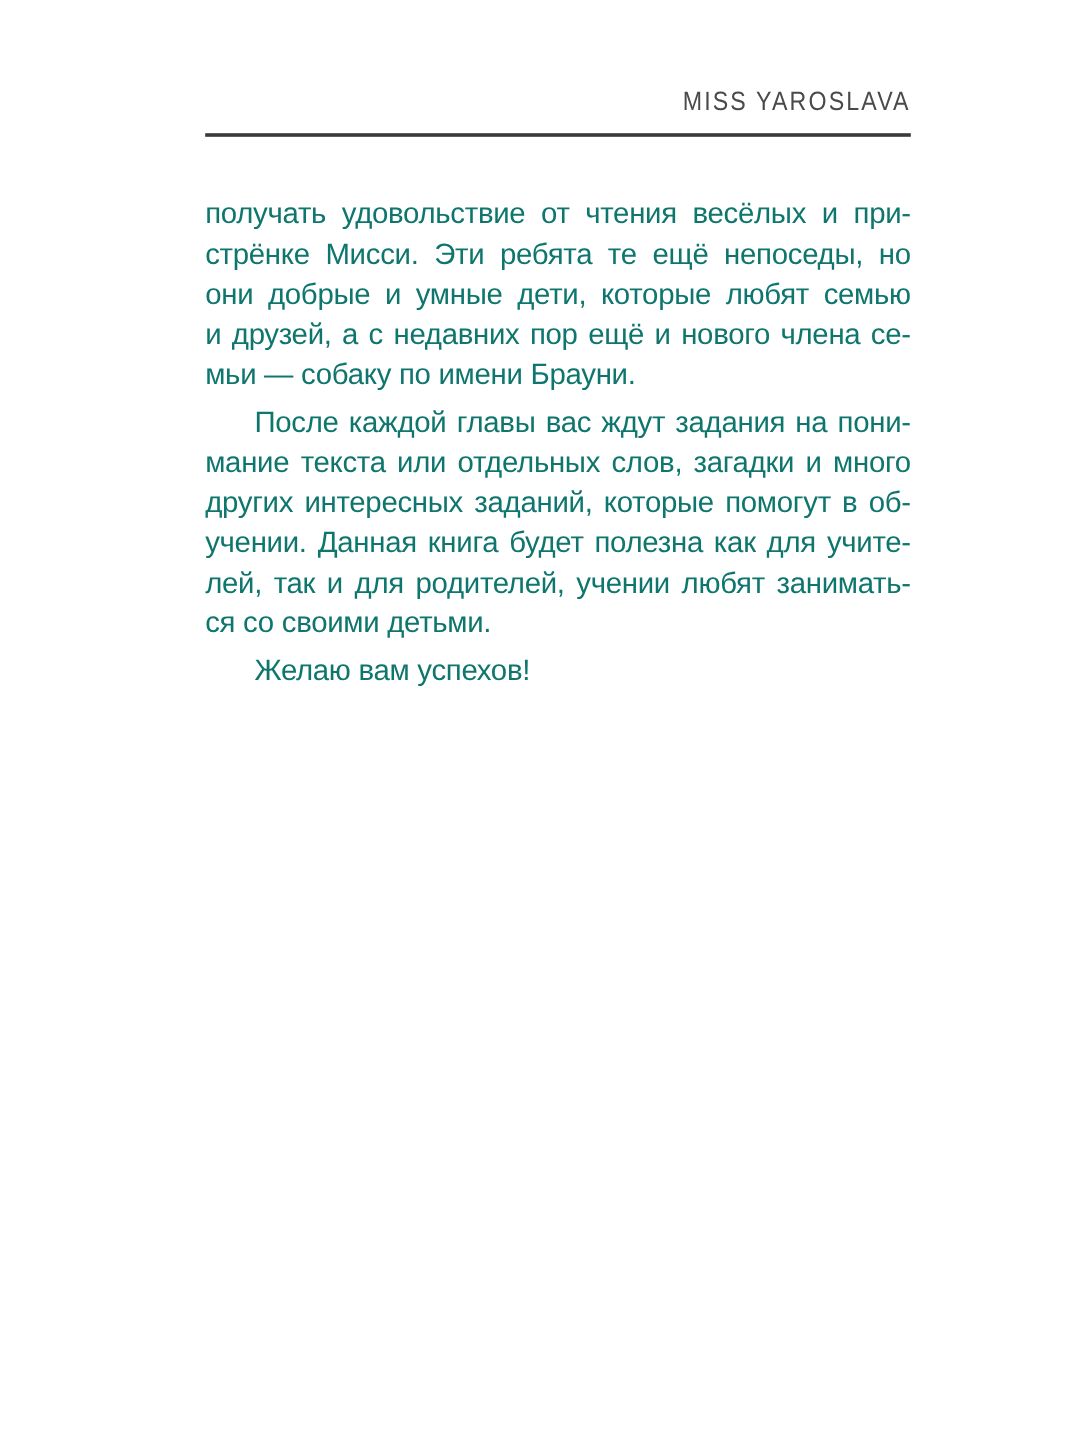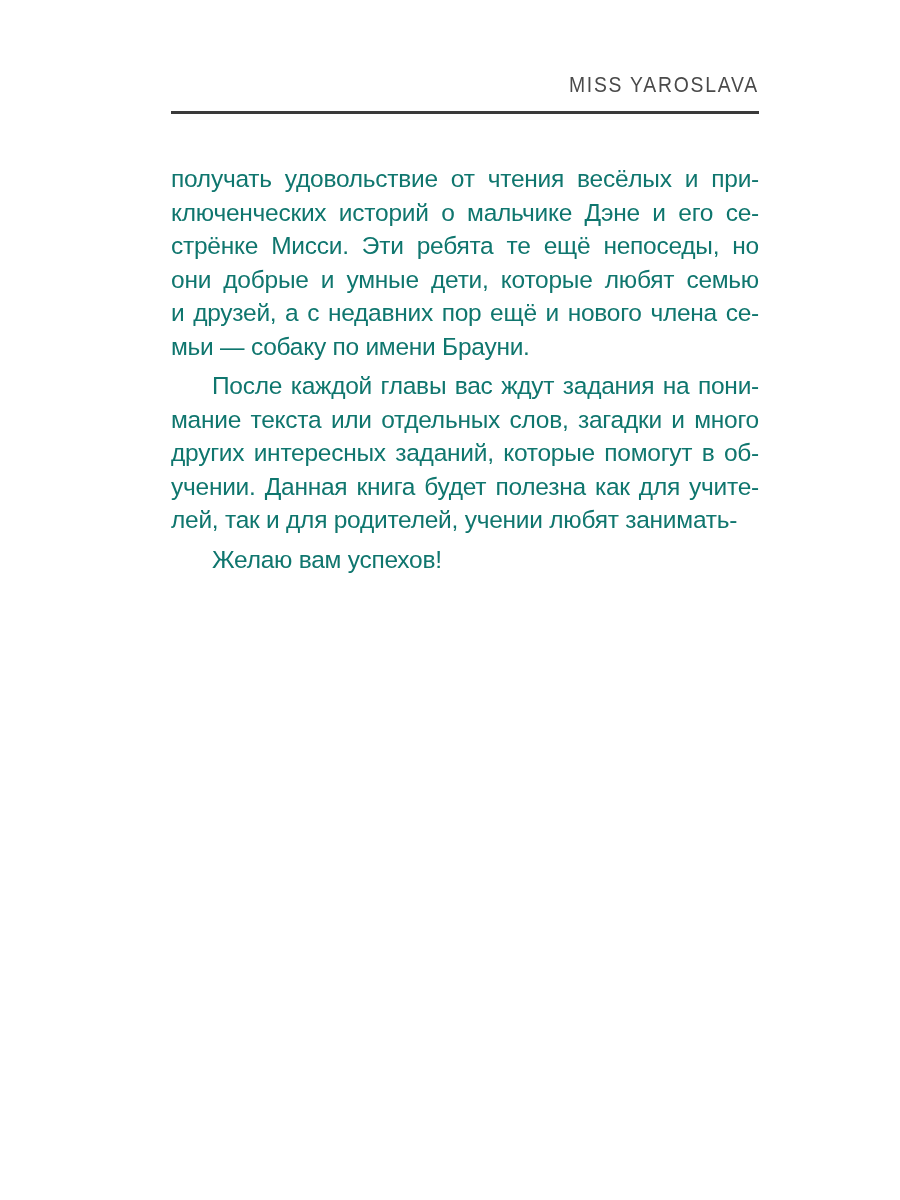--- a/index.html
+++ b/index.html
@@ -71,30 +71,30 @@
 </style>
 </head>
 <body>
 
 <div class="page">
   <div class="running-head">MISS YAROSLAVA</div>
   <div class="head-rule"></div>
   <div class="body-text">
       <div class="para">
         <div class="line">получать удовольствие от чтения весёлых и при-</div>
-        <div class="line">ключенческих историй о мальчике Дэне и его се-</div>
         <div class="line">стрёнке Мисси. Эти ребята те ещё непоседы, но</div>
         <div class="line">они добрые и умные дети, которые любят семью</div>
         <div class="line">и друзей, а с недавних пор ещё и нового члена се-</div>
         <div class="line">мьи — собаку по имени Брауни.</div>
       </div>
       <div class="para indent">
         <div class="line">После каждой главы вас ждут задания на пони-</div>
         <div class="line">мание текста или отдельных слов, загадки и много</div>
         <div class="line">других интересных заданий, которые помогут в об-</div>
         <div class="line">учении. Данная книга будет полезна как для учите-</div>
         <div class="line">лей, так и для родителей, учении любят занимать-</div>
+        <div class="line">ся со своими детьми.</div>
       </div>
       <div class="para indent">
         <div class="line">Желаю вам успехов!</div>
       </div>
     </div>
 </div>
 
 </body></html>

